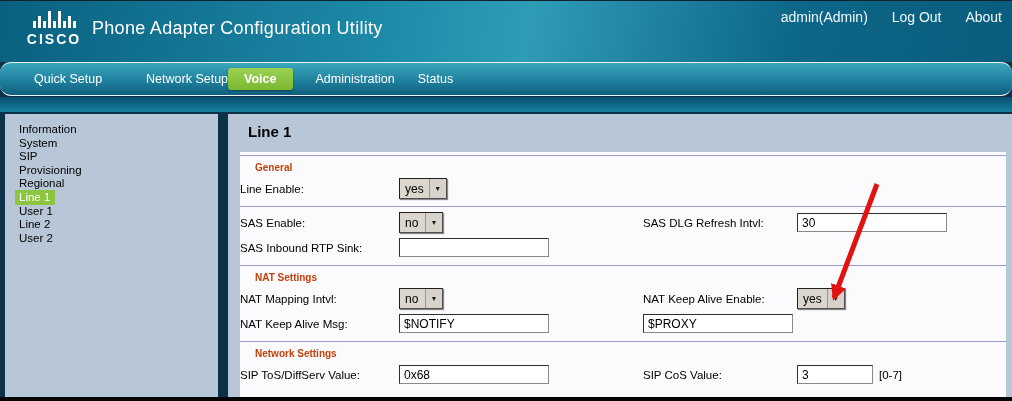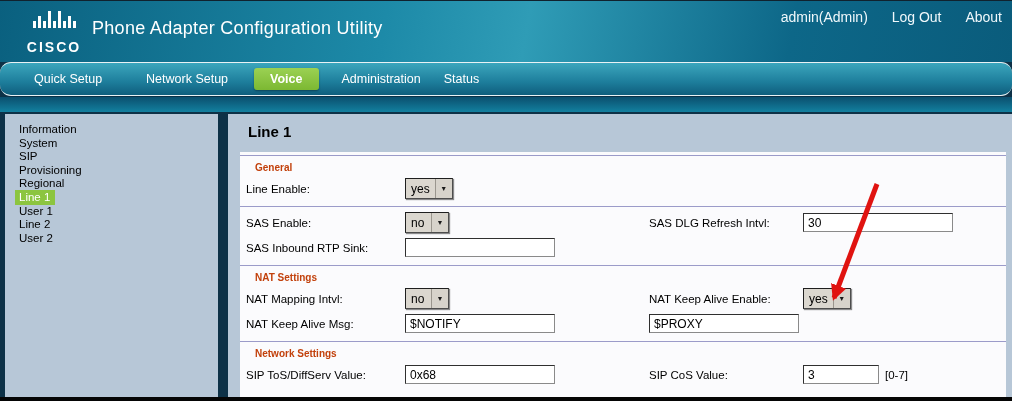--- a/index.html
+++ b/index.html
@@ -9,34 +9,34 @@
     background:#0d3147; border-top:1px solid #10222e;
   }
   
   #header {
     position:absolute; left:0; top:0; width:1012px; height:61px;
     background: linear-gradient(100deg,#0a607f 0%,#1d8aa8 38%,#2f9cb6 52%,#0d6788 78%,#0a5c7c 100%);
   }
   #logo { position:absolute; left:26px; top:9px; width:56px; height:38px; }
   #logo .bars { display:flex; align-items:flex-end; gap:2px; height:18px; justify-content:center; }
   #logo .bars i { display:block; width:3px; background:#fff; }
-  #brand-text { color:#fff; font-size:14px; font-weight:bold; letter-spacing:2px; text-align:center; margin-top:11px; }
+  #brand-text { color:#fff; font-size:14px; font-weight:bold; letter-spacing:2px; text-align:center; margin-top:3px; }
   #app-title { position:absolute; left:92px; top:17px; color:#fff; font-size:18px; letter-spacing:.3px; }
   #header-links { position:absolute; right:10px; top:8px; font-size:14px; color:#f0f8fb; }
   #header-links span { margin-left:20px; cursor:pointer; }
   
   #nav {
     position:absolute; left:0; top:61px; width:1012px; height:34px;
     background: linear-gradient(#3ba6bd 0%, #1d7d9b 60%, #0f5e7d 100%);
     border-top:1px solid #e9f2f5; border-bottom:1px solid #e9f2f5;
     display:flex; align-items:center; padding-left:34px;border-radius:11px;
   }
   .nav-item { color:#fff; font-size:12.5px; cursor:pointer; white-space:nowrap; }
   .nav-item.n0 { margin-right:44px; }
-  .nav-item.n1 { margin-right:26px; }
+  .nav-item.n1 { }
   .nav-item.n2 { margin-right:23px; }
   .nav-item.n3 { margin-right:23px; }
   .nav-item.active {
     background: linear-gradient(#9bd153,#7cb832);
     font-weight:bold; border-radius:3px; padding:4px 16px;
     box-shadow: 0 1px 2px rgba(0,0,0,.35);
   }
   
   #strip { position:absolute; left:0; top:96px; width:1012px; height:15px;
     background: linear-gradient(#0b4f6e,#12809f); }
@@ -51,21 +51,21 @@
   .side-item.active .hl { background:#8cc53f; color:#fff; padding:1px 5px 2px 4px; }
   
   #main { position:absolute; left:228px; top:113px; width:784px; height:284px; background:#b7c7d7; }
   #page-title { position:absolute; left:20px; top:9px; font-size:15px; font-weight:bold; color:#000; }
   #panel {
     position:absolute; left:12px; top:38px; width:766px; height:246px;
     background:#fbfbfd; padding-top:3px;
   }
   .section { border-top:1px solid #9b9bc9; padding:3px 0 5px 0; }
   .section-title { font-size:10px; font-weight:bold; color:#c2410c; padding:3px 0 3px 15px; }
-  .form-row { display:grid; grid-template-columns:159px 244px 154px auto; align-items:center; height:25px; padding-left:6px; }
+  .form-row { display:grid; grid-template-columns:159px 244px 154px auto; align-items:center; height:25px; padding-left:0; }
   .flabel { font-size:11.5px; color:#000; white-space:nowrap; }
   .txt {
     width:150px; height:19px; background:#fff; font-size:12px; color:#000;
     border:1px solid; border-color:#2f2f2f #8a8a8a #8a8a8a #2f2f2f; padding:0 4px;
     font-family:"Liberation Sans", sans-serif;
   }
   .txt.narrow { width:76px; }
   .suffix { font-size:11.5px; margin-left:6px; }
   .sel {
     display:inline-flex; height:21px; background:#dbd7cf; cursor:pointer;

